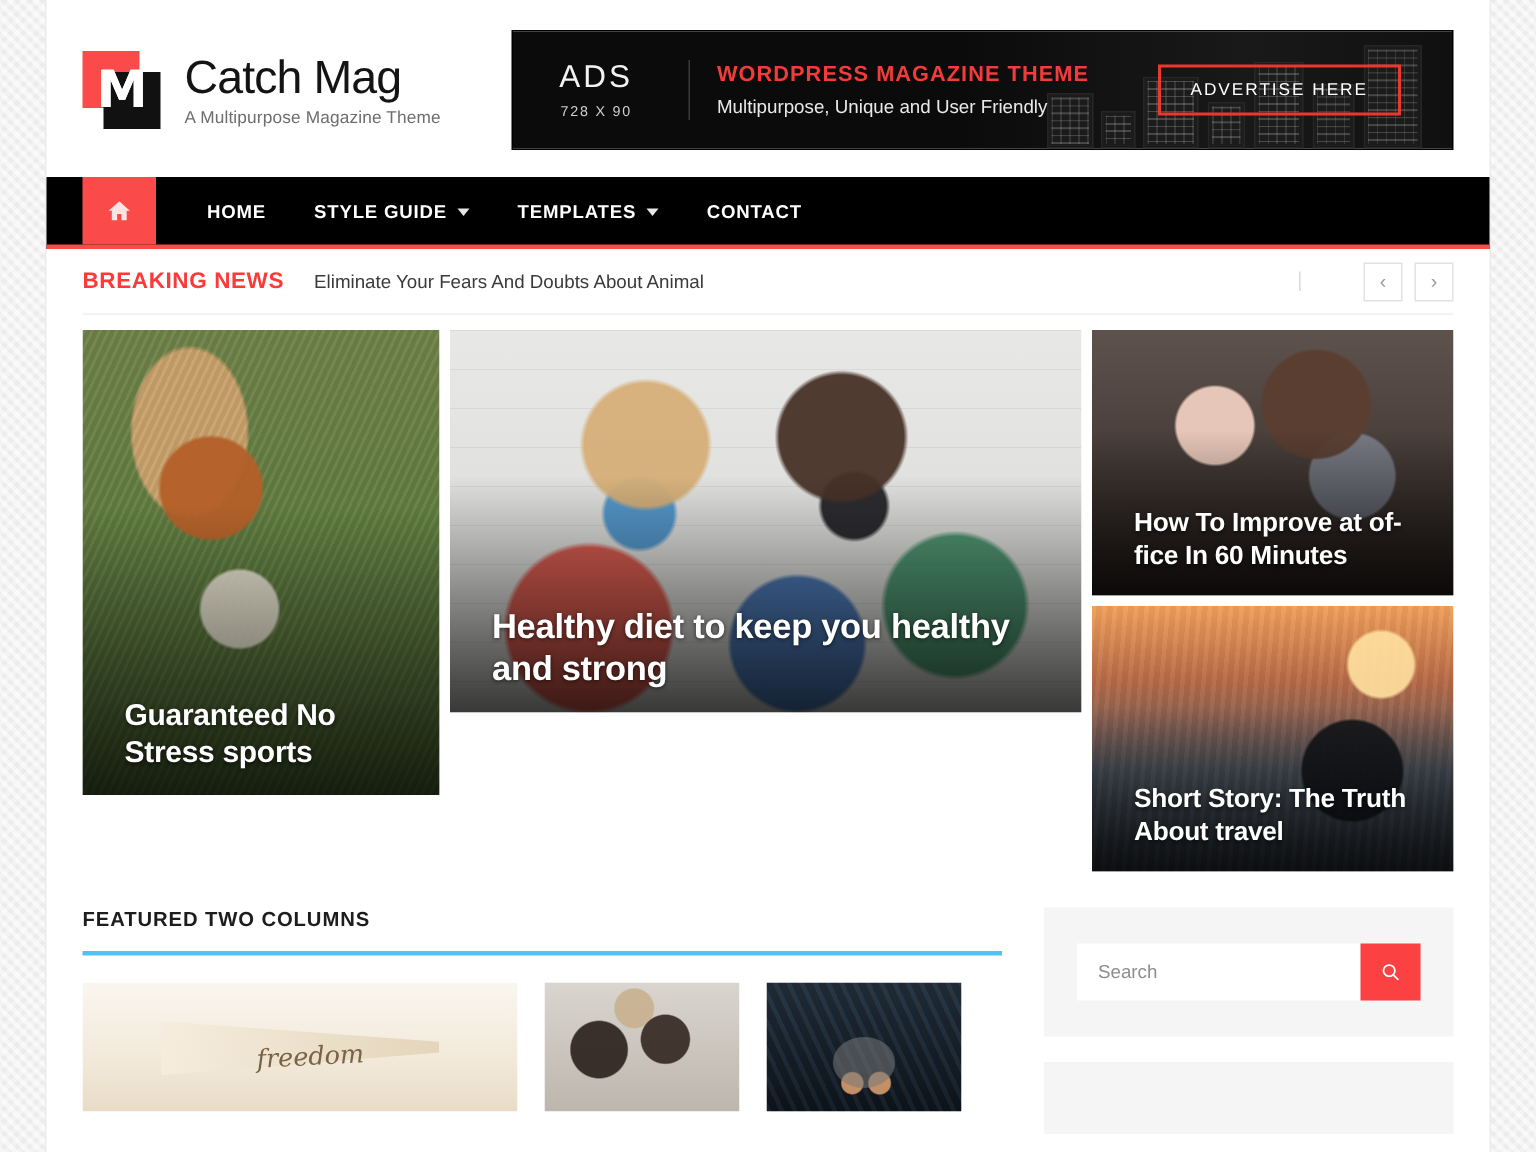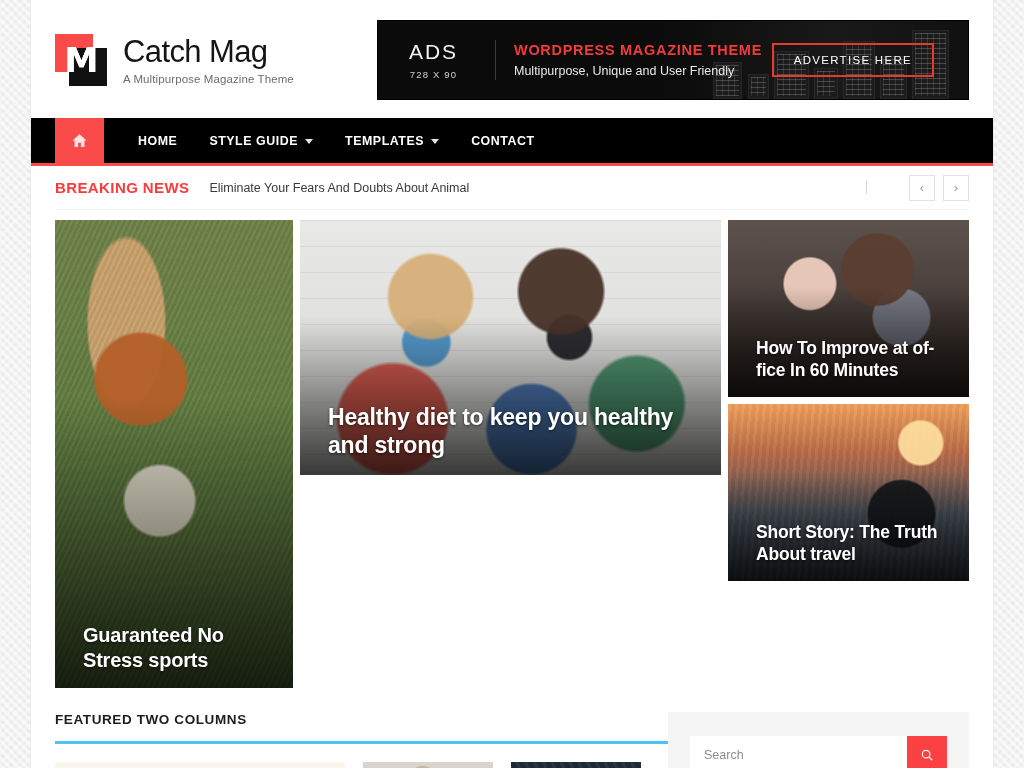--- a/index.html
+++ b/index.html
@@ -75,21 +75,20 @@
   .ad-banner {
     position: relative;
     flex: 1 1 auto;
     height: 80px;
     background:
       linear-gradient(90deg, #0b0b0b 0%, #0b0b0b 48%, #121212 62%, #191919 78%, #101010 100%);
     overflow: hidden;
     display: flex;
     align-items: center;
     border: 1px solid #000;
-    margin-left: 36px;
   }
   .ad-city {
     position: absolute; right: 0; top: 0; bottom: 0; width: 45%;
     opacity: .9;
   }
   .ad-city i {
     position: absolute; bottom: 0; background: #1d1d1d;
     box-shadow: inset 0 0 0 1px #2a2a2a;
   }
   .ad-city i::after {
@@ -163,21 +162,21 @@
   .tile .shade {
     position: absolute; left: 0; right: 0; bottom: 0; height: 62%;
     background: linear-gradient(to top, rgba(0,0,0,.72), rgba(0,0,0,0));
   }
   .tile .cap {
     position: absolute; left: 28px; right: 18px; bottom: 16px;
     color: #fff; font-weight: 700; letter-spacing: -.2px;
     text-shadow: 0 1px 3px rgba(0,0,0,.6);
     line-height: 1.22;
   }
-  .tile-a { width: 238px; flex: 0 0 238px; height: 468px; }
+  .tile-a { width: 238px; flex: 0 0 238px; height: 310px; }
   .tile-a .cap { font-size: 20px; }
   .tile-b { width: 421px; flex: 0 0 421px; height: 255px; }
   .tile-b .cap { font-size: 23px; }
   .col-right { display: flex; flex-direction: column; gap: 7px; flex: 1 1 auto; }
   .tile-c, .tile-d { height: 177px; }
   .tile-c .cap, .tile-d .cap { font-size: 17.5px; }
 
   
   .ph { position: absolute; inset: 0; }
   .ph-a { background:
@@ -206,21 +205,21 @@
         radial-gradient(circle at 62% 28%, rgba(90,62,48,.95) 0 18%, rgba(0,0,0,0) 19%),
         radial-gradient(circle at 72% 55%, rgba(150,160,180,.6) 0 14%, rgba(0,0,0,0) 15%); }
   .ph-d { background: linear-gradient(to bottom, #f0a05a 0%, #b86a47 28%, #4d5560 62%, #2b3139 100%); }
   .ph-d::after { content:""; position:absolute; inset:0;
       background:
         radial-gradient(circle at 80% 22%, rgba(255,225,160,.9) 0 9%, rgba(0,0,0,0) 10%),
         radial-gradient(circle at 72% 62%, rgba(20,22,26,.92) 0 16%, rgba(0,0,0,0) 17%),
         repeating-linear-gradient(95deg, rgba(255,255,255,.04) 0 3px, rgba(0,0,0,.04) 3px 7px); }
 
   
-  .lower { display: flex; margin-top: 24px; }
+  .lower { display: flex; gap: 28px; margin-top: 24px; }
   .main-col { width: 613px; flex: 0 0 613px; }
   .side-col { flex: 1 1 auto; }
 
   .sec-title {
     font-size: 13.5px; font-weight: 700; letter-spacing: .6px; color: #1d1d1d;
   }
   .sec-rule { height: 3px; background: #4fc3f7; margin-top: 14px; }
 
   .feat-row { display: flex; gap: 18px; margin-top: 18px; }
   .feat-big { width: 290px; flex: 0 0 290px; height: 86px; overflow: hidden; position: relative; }

